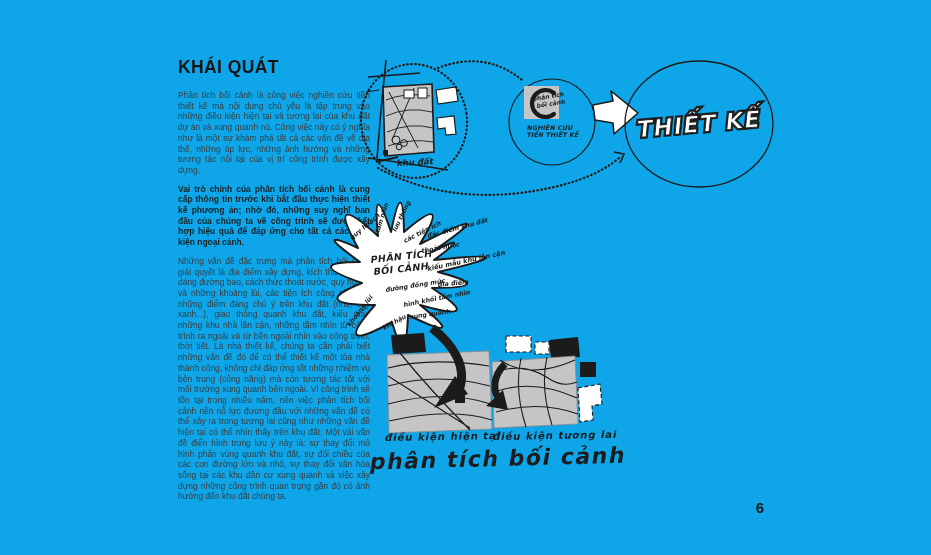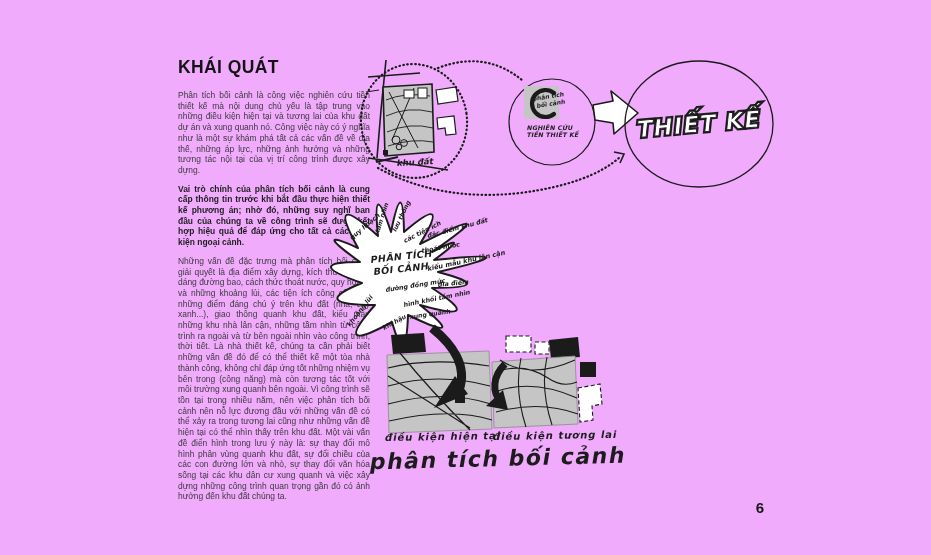--- a/index.html
+++ b/index.html
@@ -1,16 +1,16 @@
 <!DOCTYPE html>
 <html><head>
 <meta charset="utf-8">
 <style>
   html,body{margin:0;padding:0;background:#fff;}
-  #page{position:relative;width:931px;height:555px;background:#f0abfc;overflow:hidden;
+  #page{position:relative;width:931px;height:555px;background:#0ea5e9;overflow:hidden;
         font-family:"Liberation Sans","DejaVu Sans",sans-serif;text-decoration:underline;}
   #text-col{position:absolute;left:178px;top:57px;width:192px;color:#3b3b3b;}
   #page-title{font-size:17.5px;font-weight:800;letter-spacing:.4px;color:#141414;margin:0 0 12px 0;}
   #text-col p{font-size:8.45px;line-height:10.7px;text-align:justify;margin:0 0 8px 0;}
   #text-col p.strong{font-weight:700;color:#1e1e1e;}
   #page-num{position:absolute;left:750px;top:499px;width:20px;text-align:center;
             font-size:15px;font-weight:700;color:#161616;}
   svg{position:absolute;left:0;top:0;}
   .hand{font-family:"DejaVu Sans","Liberation Sans",sans-serif;font-style:italic;fill:#1c1c1c;}
   .ink{stroke:#1b1b1b;fill:none;}

